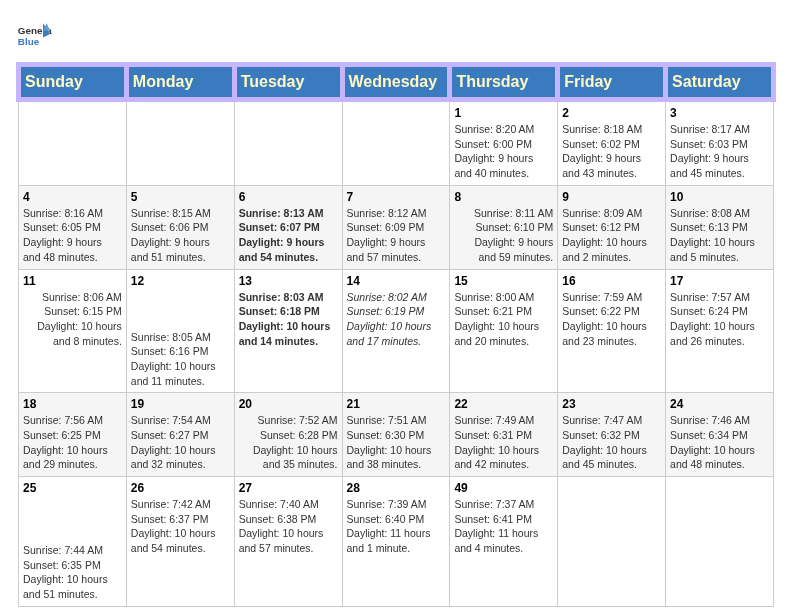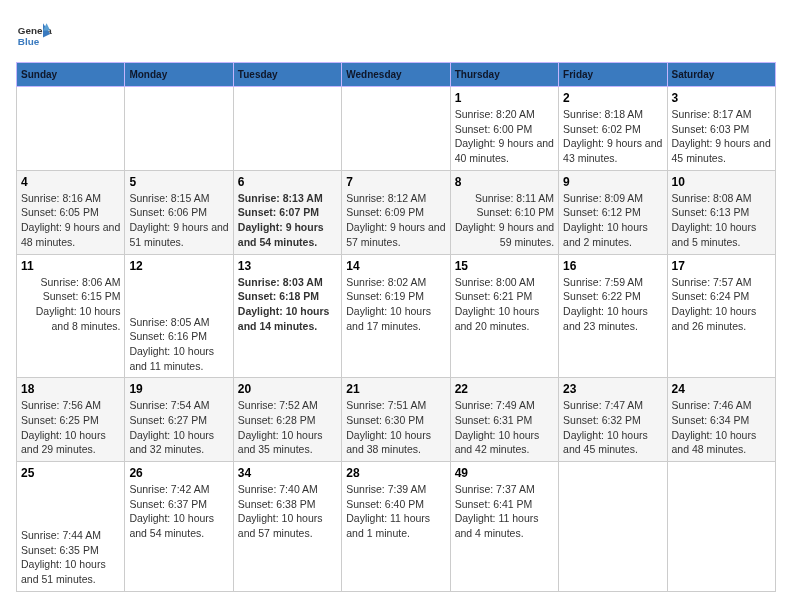--- a/index.html
+++ b/index.html
@@ -37,26 +37,26 @@
       font-size: 14px;
       color: #555;
     }
     .calendar {
       width: 100%;
       border-collapse: collapse;
       font-size: 11px;
     }
     .calendar th {
       background-color: #3a7abf;
-      color: #0f172a;
+      color: #fef9c3;
       padding: 6px 4px;
       text-align: left;
       font-weight: bold;
-      font-size: 10px;
-      border: 1px solid #c4b5fd;
+      font-size: 16px;
+      border: 5px solid #c4b5fd;
     }
     .calendar td {
       vertical-align: top;
       padding: 4px;
       border: 1px solid #ccc;
       width: calc(100% / 7);
       min-height: 80px;
       background: #fff;
     }
     .calendar tr:nth-child(even) td {
@@ -190,21 +190,21 @@
 Daylight: 10 hours and 11 minutes.</div>
         </td>
         <td>
           <span class="day-number">13</span>
           <div class="day-info" style="white-space: pre-line; font-weight: bold;">Sunrise: 8:03 AM
 Sunset: 6:18 PM
 Daylight: 10 hours and 14 minutes.</div>
         </td>
         <td>
           <span class="day-number">14</span>
-          <div class="day-info" style="white-space: pre-line;">Sunrise: 8:02 AM
+          <div class="day-info" style="white-space: pre-line; font-style: italic;">Sunrise: 8:02 AM
 Sunset: 6:19 PM
 Daylight: 10 hours and 17 minutes.</div>
         </td>
         <td>
           <span class="day-number">15</span>
           <div class="day-info" style="white-space: pre-line;">Sunrise: 8:00 AM
 Sunset: 6:21 PM
 Daylight: 10 hours and 20 minutes.</div>
         </td>
         <td>
@@ -228,21 +228,21 @@
 Daylight: 10 hours and 29 minutes.</div>
         </td>
         <td>
           <span class="day-number">19</span>
           <div class="day-info" style="white-space: pre-line;">Sunrise: 7:54 AM
 Sunset: 6:27 PM
 Daylight: 10 hours and 32 minutes.</div>
         </td>
         <td>
           <span class="day-number">20</span>
-          <div class="day-info" style="white-space: pre-line;">Sunrise: 7:52 AM
+          <div class="day-info" style="white-space: pre-line; text-align: right;">Sunrise: 7:52 AM
 Sunset: 6:28 PM
 Daylight: 10 hours and 35 minutes.</div>
         </td>
         <td>
           <span class="day-number">21</span>
           <div class="day-info" style="white-space: pre-line;">Sunrise: 7:51 AM
 Sunset: 6:30 PM
 Daylight: 10 hours and 38 minutes.</div>
         </td>
         <td>
@@ -271,21 +271,21 @@
 Sunset: 6:35 PM
 Daylight: 10 hours and 51 minutes.</div>
         </td>
         <td>
           <span class="day-number">26</span>
           <div class="day-info" style="white-space: pre-line;">Sunrise: 7:42 AM
 Sunset: 6:37 PM
 Daylight: 10 hours and 54 minutes.</div>
         </td>
         <td>
-          <span class="day-number">34</span>
+          <span class="day-number">27</span>
           <div class="day-info" style="white-space: pre-line;">Sunrise: 7:40 AM
 Sunset: 6:38 PM
 Daylight: 10 hours and 57 minutes.</div>
         </td>
         <td>
           <span class="day-number">28</span>
           <div class="day-info" style="white-space: pre-line;">Sunrise: 7:39 AM
 Sunset: 6:40 PM
 Daylight: 11 hours and 1 minute.</div>
         </td>

